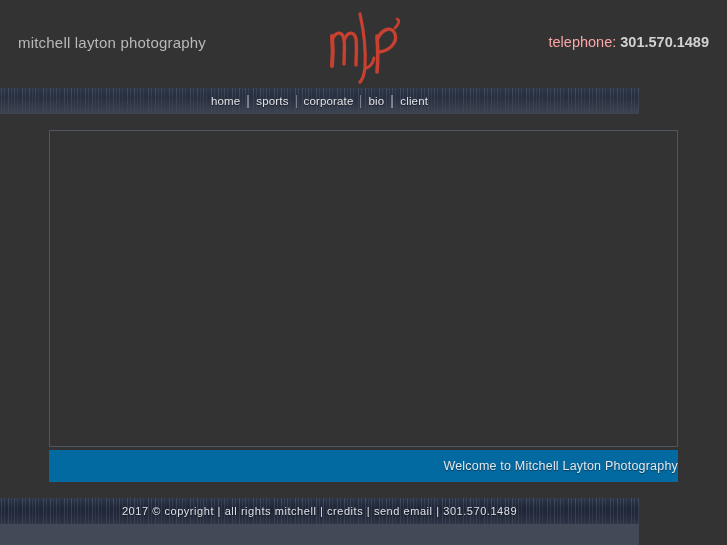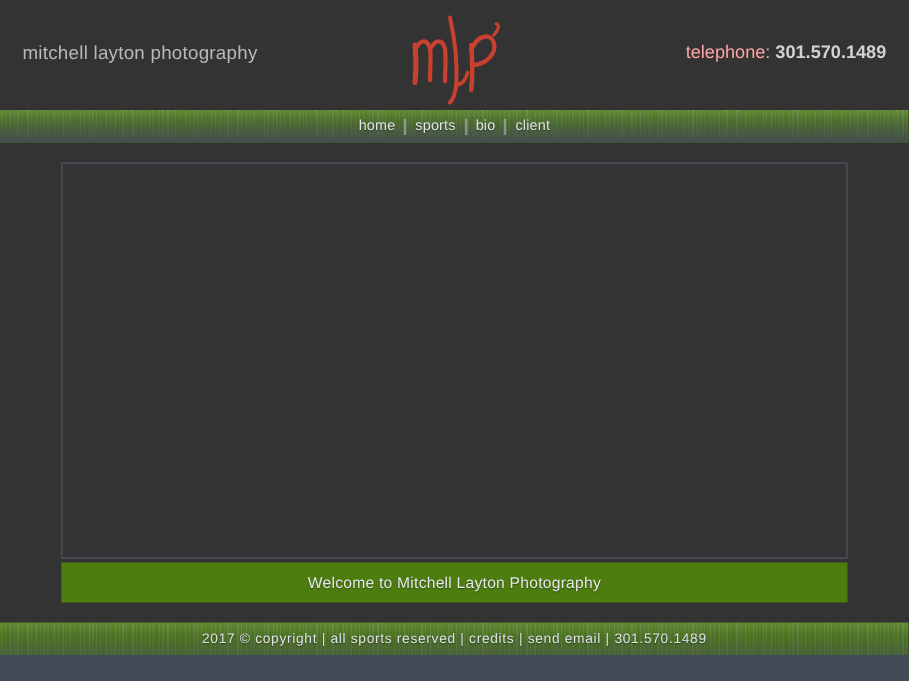--- a/index.html
+++ b/index.html
@@ -25,22 +25,22 @@
   .phone .pn { font-weight:700; color:#d2d2d2; }
 
   .logo {
     position:absolute; left:0; right:0; top:6px;
     height:80px; text-align:center; pointer-events:none;
   }
   .logo svg { display:inline-block; }
 
   
   .texbar {
-    position:absolute; left:0; width:727px;
-    background:#4d7c0f;
+    position:absolute; left:0; width:639px;
+    background:#0f172a;
     overflow:hidden;
   }
   .texbar .tex {
     position:absolute; left:0; top:0; width:727px; height:100%;
     background-repeat:repeat-x;
     background-position:0 -2px;
     opacity:.85;
   }
   
   .tex-pattern {
@@ -88,22 +88,22 @@
   
   .stage {
     position:absolute; left:49px; top:130px;
     width:629px; height:317px;
     background:#333334;
     border:1px solid #4e5663;
   }
   .welcome {
     position:absolute; left:49px; top:450px;
     width:629px; height:32px;
-    background:#4d7c0f;
-    display:flex; align-items:center; justify-content:center;
+    background:#0369a1;
+    display:flex; align-items:center; justify-content:flex-end;
   }
   .welcome-text {
     font-size:12.5px; color:#e6e8ec; letter-spacing:.2px;
     text-shadow:0 1px 1px rgba(0,0,0,.45);
   }
 
   
   #footerbar { top:498px; height:47px; }
   .footer-inner {
     position:relative; z-index:3;
@@ -154,36 +154,37 @@
 
   <div class="texbar" id="navbar">
     <div class="tex tex-pattern"></div>
     <div class="tex-fade"></div>
     <div class="nav-inner">
       <div class="nav-item">home</div>
       <div class="nav-sep"></div>
       <div class="nav-sep"></div>
       <div class="nav-item">sports</div>
       <div class="nav-sep"></div>
+      <div class="nav-item">corporate</div>
       <div class="nav-sep"></div>
       <div class="nav-item">bio</div>
       <div class="nav-sep"></div>
       <div class="nav-sep"></div>
       <div class="nav-item">client</div>
     </div>
   </div>
 
   <div class="stage"></div>
 
   <div class="welcome">
     <span class="welcome-text">Welcome to Mitchell Layton Photography</span>
   </div>
 
   <div class="texbar" id="footerbar">
     <div class="tex tex-pattern"></div>
     <div class="tex-fade"></div>
     <div class="footer-solid"></div>
     <div class="footer-inner">
-      <div class="footer-text"><span>2017 © copyright</span><span> | </span><span>all sports reserved</span><span> | </span><span class="footer-link">credits</span><span> | </span><span class="footer-link">send email</span><span> | </span><span>301.570.1489</span></div>
+      <div class="footer-text"><span>2017 © copyright</span><span> | </span><span>all rights mitchell</span><span> | </span><span class="footer-link">credits</span><span> | </span><span class="footer-link">send email</span><span> | </span><span>301.570.1489</span></div>
     </div>
   </div>
 
 </div>
 
 </body></html>

